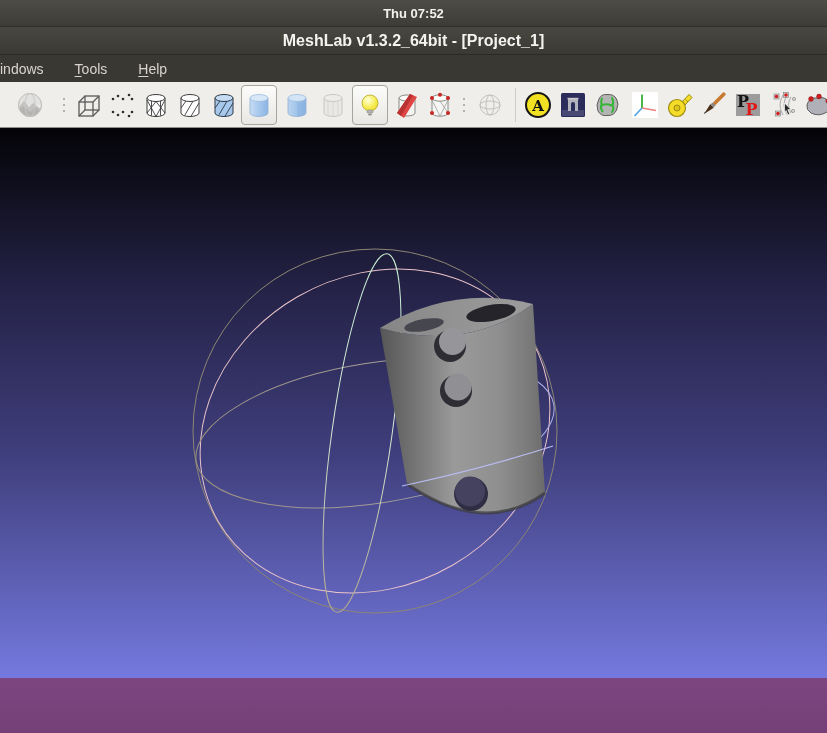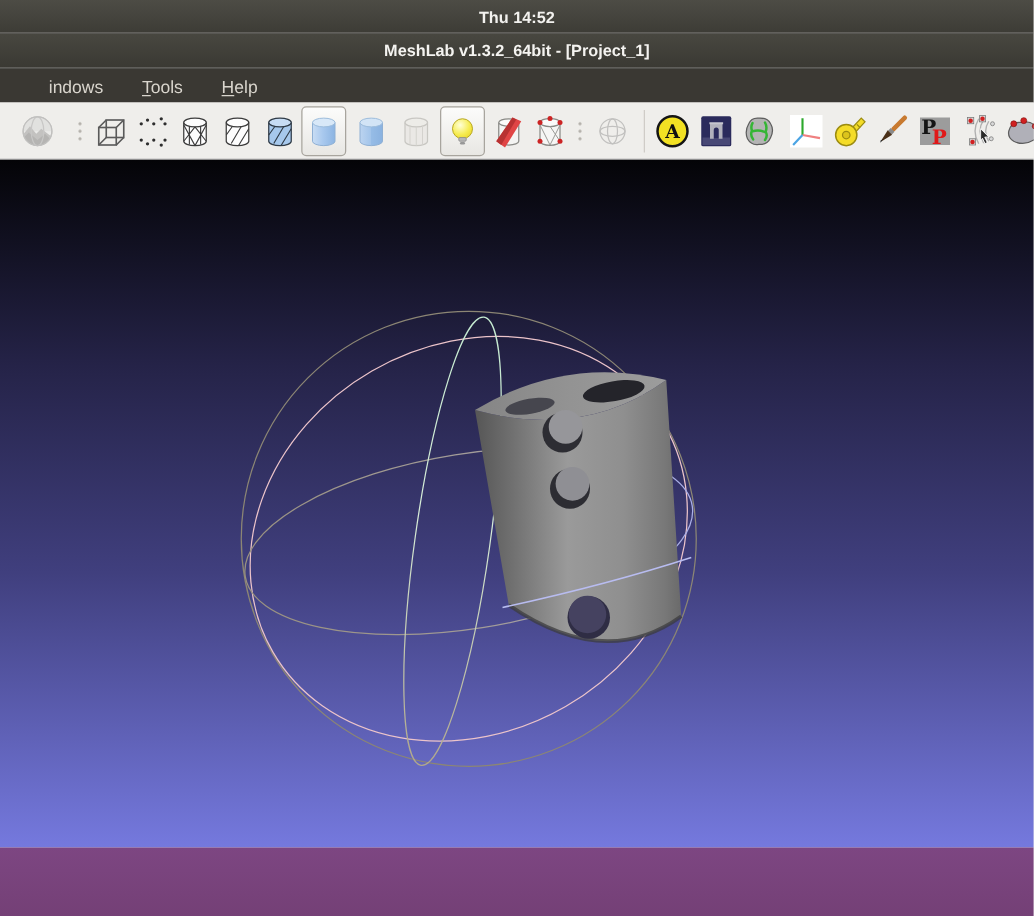--- a/index.html
+++ b/index.html
@@ -16,28 +16,28 @@
     display:flex;align-items:center;justify-content:center;
   }
   .syspanel .clock{color:#f2f1ee;font-size:13px;font-weight:bold;}
   
   .titlebar{
     position:absolute;left:0;top:27px;width:827px;height:27px;
     background:linear-gradient(#484740,#3a3933);
     border-bottom:1px solid #2a2a26;
     display:flex;align-items:center;justify-content:center;
   }
-  .titlebar .title{color:#f4f3f0;font-size:13px;font-weight:bold;}
+  .titlebar .title{color:#f4f3f0;font-size:16px;font-weight:bold;}
   
   .menubar{
     position:absolute;left:0;top:55px;width:827px;height:27px;
     background:#3a3833;display:flex;align-items:center;
   }
   .menu-item{color:#d9d5cd;font-size:14px;margin-right:19px;cursor:default;margin-left:12px;}
-  .menu-item:first-child{margin-left:14px;padding-left:25px;}
+  .menu-item:first-child{margin-left:0;}
   .menu-u{text-decoration:underline;text-underline-offset:2px;}
   
   .toolbar{
     position:absolute;left:0;top:82px;width:827px;height:45px;
     background:#efeeeb;
   }
   .tbtn{
     position:absolute;top:3px;width:34px;height:40px;
     display:flex;align-items:center;justify-content:center;
   }
@@ -61,21 +61,21 @@
   
   .statusbar{
     position:absolute;left:0;top:678px;width:827px;height:55px;
     background:linear-gradient(#7d4682,#744076);
   }
 </style>
 </head>
 <body>
 
 <div class="syspanel">
-  <span class="clock">Thu 14:52</span>
+  <span class="clock">Thu 07:52</span>
 </div>
 
 <div class="titlebar">
   <span class="title">MeshLab v1.3.2_64bit - [Project_1]</span>
 </div>
 
 <div class="menubar">
   <span class="menu-item"><span>indows</span><span class="menu-u"></span><span></span></span>
   <span class="menu-item"><span></span><span class="menu-u">T</span><span>ools</span></span>
   <span class="menu-item"><span></span><span class="menu-u">H</span><span>elp</span></span>

